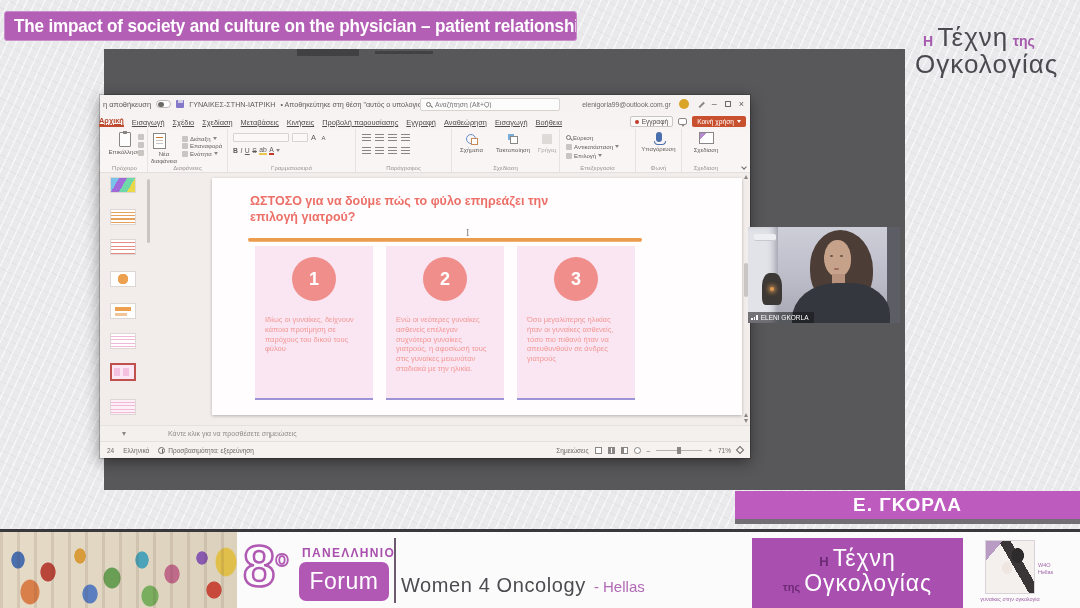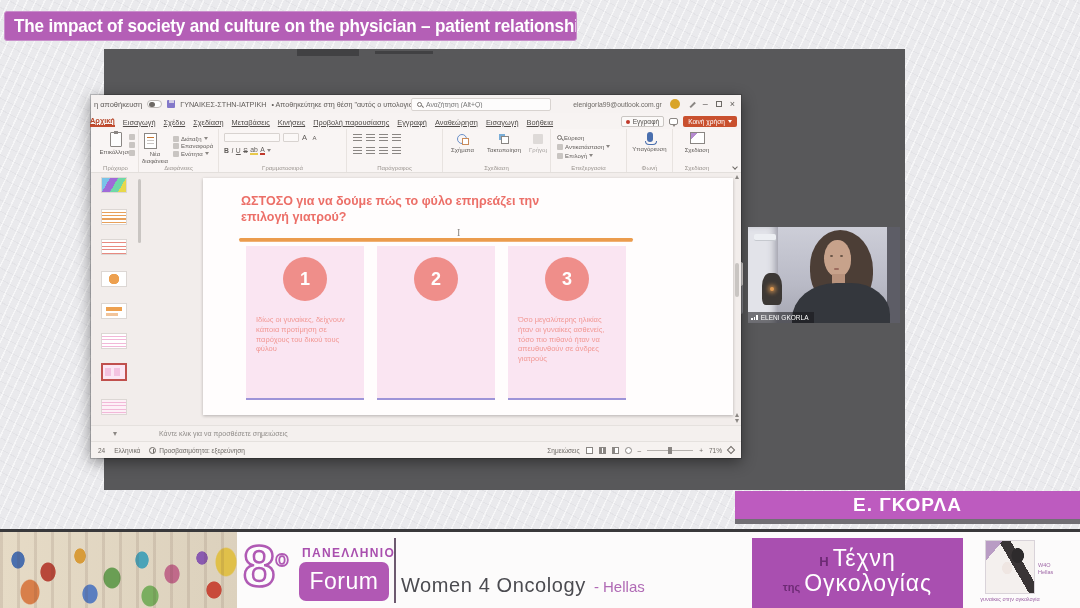--- a/index.html
+++ b/index.html
@@ -26,21 +26,21 @@
   .logo-tr .big { font-size:26px; font-weight:300; letter-spacing:1px; color:#4a4a4f; }
   .logo-tr .pur-sm { font-size:14px; font-weight:600; color:#a55aad; }
 
   
   .stage { left:104px; top:49px; width:801px; height:441px; background:#58585a; }
   .stage-artifact { left:193px; top:0; width:62px; height:7px; background:#414143; box-shadow:76px 0 0 -2px #414143; }
   .stage-scroll { left:635px; top:213px; width:4px; height:52px; background:#84848a; border-radius:2px; }
   .stage-scroll .thumb { position:absolute; left:0; top:0; width:4px; height:24px; background:#e8e8ec; border-radius:2px; }
 
   
-  .ppt { left:91px; top:95px; width:650px; height:363px; background:#f7f3f2;
+  .ppt { left:100px; top:95px; width:650px; height:363px; background:#f7f3f2;
     box-shadow:0 0 0 1px rgba(0,0,0,0.18), 0 4px 14px rgba(0,0,0,0.45); font-size:7.5px; color:#5f5b58; }
 
   .ppt-titlebar { position:relative; height:18px; display:flex; align-items:center; gap:5px; padding:0 6px; background:#f6f2f1; }
   .toggle { width:15px; height:8px; background:#fff; border:1px solid #bdb9b6; border-radius:4px; position:relative; flex:none; }
   .toggle .knob { position:absolute; left:1px; top:0.5px; width:5.5px; height:5.5px; border-radius:50%; background:#6e6a66; }
   .save-ico { width:8px; height:8px; background:#8378c9; border-radius:1px; position:relative; flex:none; }
   .save-ico::after { content:""; position:absolute; left:1.5px; top:0; width:5px; height:3px; background:#f6f2f1; opacity:.7; }
   .fname { white-space:nowrap; overflow:hidden; font-size:7.2px; }
   .chev { width:4px; height:4px; border-right:1px solid #6e6a66; border-bottom:1px solid #6e6a66; transform:rotate(45deg); flex:none; }
   .searchbox { position:absolute; left:320px; top:2.5px; width:140px; height:13px; background:#fdfcfc; border:1px solid #d8d3d0;
@@ -204,20 +204,30 @@
 </style>
 </head>
 <body>
 
 <div class="screen">
 
   <div class="abs top-banner">
     <span class="sq">The impact of society and culture on the physician – patient relationship</span>
   </div>
 
+  <div class="abs logo-tr">
+    <div class="l1">
+      <span class="pur-sm">Η</span>
+      <span class="big">Τέχνη</span>
+      <span class="pur-sm">της</span>
+    </div>
+    <div class="l2">
+      <span class="big">Ογκολογίας</span>
+    </div>
+  </div>
 
   <div class="abs stage">
     <div class="abs stage-artifact"></div>
     <div class="abs stage-scroll">
         <div class="thumb"></div>
       </div>
   </div>
 
   <div class="abs ppt">
 
@@ -402,20 +412,21 @@
         <div class="slide-title">ΩΣΤΟΣΟ για να δούμε πώς το φύλο επηρεάζει την επιλογή γιατρού?</div>
         <span class="cursor-i">I</span>
         <div class="title-rule"></div>
         <div class="cards">
           <div class="card">
             <div class="num">1</div>
             <div class="ctext">Ιδίως οι γυναίκες, δείχνουν κάποια προτίμηση σε παρόχους του δικού τους φύλου</div>
           </div>
           <div class="card">
             <div class="num">2</div>
+            <div class="ctext">Ενώ οι νεότερες γυναίκες ασθενείς επέλεγαν συχνότερα γυναίκες γιατρούς, η αφοσίωσή τους στις γυναίκες μειωνόταν σταδιακά με την ηλικία.</div>
           </div>
           <div class="card">
             <div class="num">3</div>
             <div class="ctext">Όσο μεγαλύτερης ηλικίας ήταν οι γυναίκες ασθενείς, τόσο πιο πιθανό ήταν να απευθυνθούν σε άνδρες γιατρούς</div>
           </div>
         </div>
       </div>
 
       <div class="slide-scroll">
         <div class="tri-up" style="margin:0 auto;"></div>

